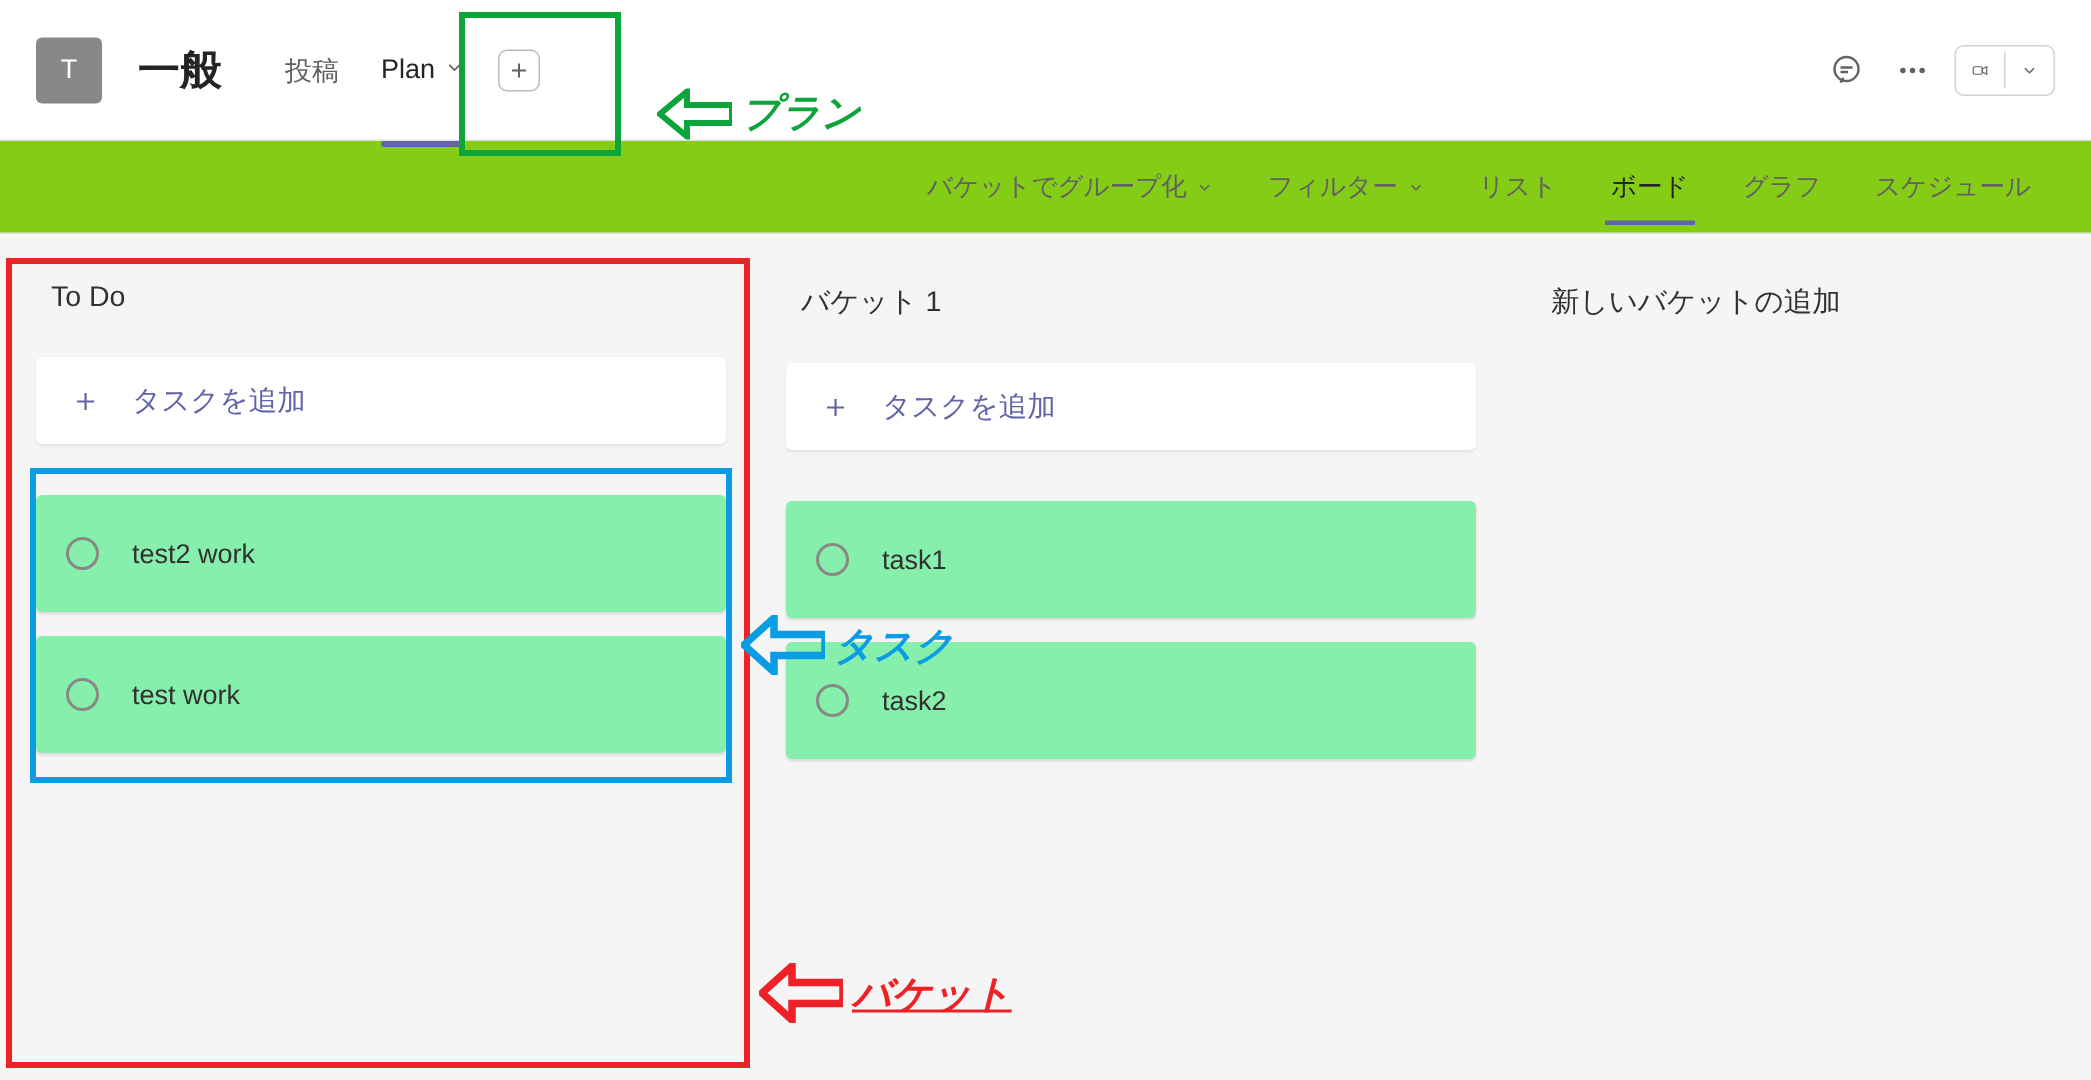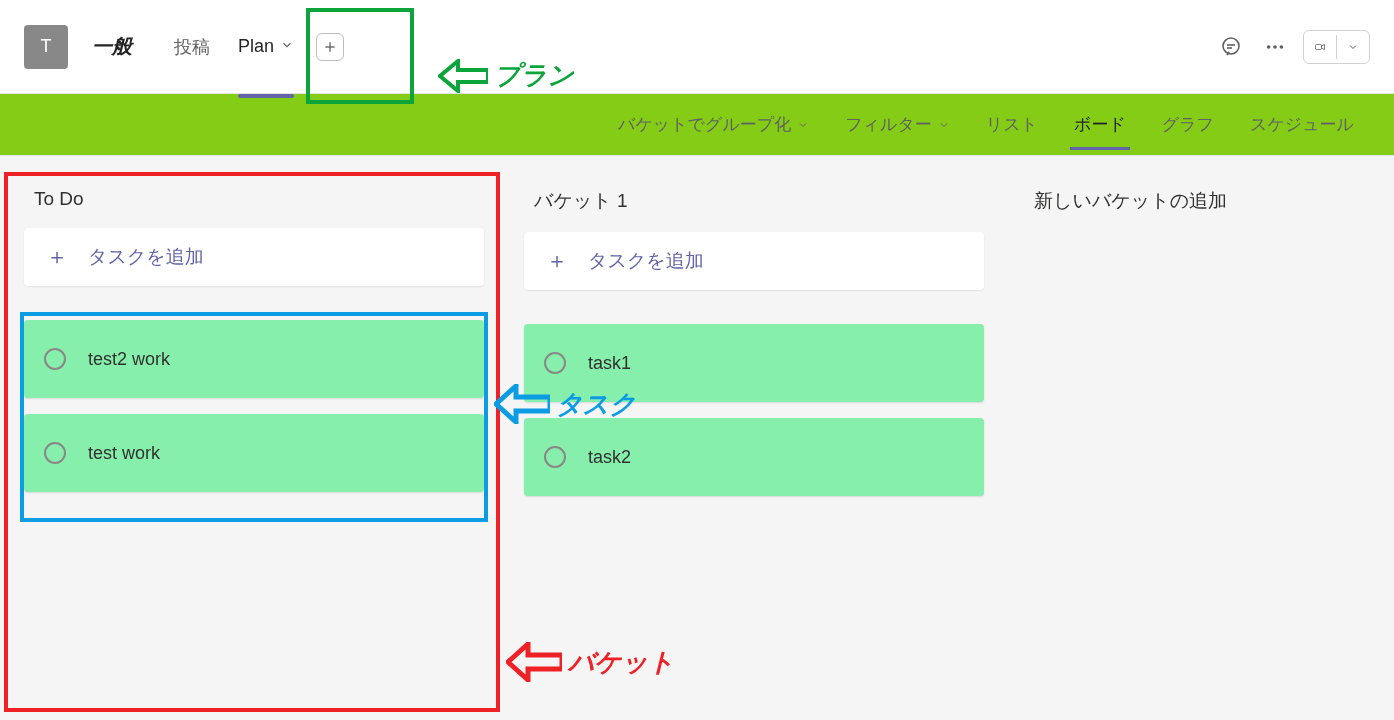--- a/index.html
+++ b/index.html
@@ -2,60 +2,60 @@
 <html><head>
 <meta charset="utf-8">
 <style>
   * { box-sizing: border-box; }
   html, body { margin:0; padding:0; font-family: "Segoe UI", "Meiryo", sans-serif; background:#f5f5f5; color:#242424; }
   .app { width:1394px; height:720px; background:#f5f5f5; position:relative; overflow:hidden; }
 
   
   .header { display:flex; align-items:center; height:94px; background:#fff; padding:0 24px; border-bottom:1px solid #e1e1e1; position:relative; }
   .team-icon { width:44px; height:44px; background:#888; color:#fff; display:flex; align-items:center; justify-content:center; font-size:18px; border-radius:4px; margin-right:24px; }
-  .channel-title { font-size:20px; font-weight:700; margin-right:28px;font-style:italic; }
+  .channel-title { font-size:28px; font-weight:700; margin-right:28px; }
   .tab { font-size:18px; color:#616161; padding:0 14px; height:118px; display:flex; align-items:center; position:relative; cursor:pointer; }
   .tab.active { color:#242424; }
   .tab.active::after { content:""; position:absolute; bottom:8px; left:14px; right:14px; height:4px; background:#6264a7; border-radius:2px; }
   .tab .chev { margin-left:6px; }
   .add-tab { width:28px; height:28px; border:1px solid #bdbdbd; border-radius:6px; display:flex; align-items:center; justify-content:center; margin-left:8px; cursor:pointer; }
   .header-spacer { flex:1; }
   .hicon { width:32px; height:32px; display:flex; align-items:center; justify-content:center; color:#616161; margin-left:12px; cursor:pointer; }
   .cam-group { display:flex; align-items:center; border:1px solid #d1d1d1; border-radius:6px; margin-left:12px; }
   .cam-group .hicon { margin:0; padding:4px 10px; }
   .cam-group .sep { width:1px; height:24px; background:#d1d1d1; }
 
   
   .plan-bar { height:62px; display:flex; align-items:center; justify-content:flex-end; padding:0 36px; border-bottom:1px solid #e1e1e1; gap:28px; background:#84cc16; }
   .plan-item { font-size:17px; color:#616161; display:flex; align-items:center; gap:6px; cursor:pointer; padding:0 4px; height:62px; position:relative;}
   .plan-item.active { color:#242424; }
   .plan-item.active::after { content:""; position:absolute; bottom:6px; left:0; right:0; height:3px; background:#6264a7; }
 
   
   .board { display:flex; padding:24px 24px; gap:40px; align-items:flex-start; position:relative; }
   .bucket { width:460px; }
-  .bucket-title { font-size:19px; color:#323130; margin:8px 10px 18px; }
+  .bucket-title { font-size:19px; color:#323130; margin:8px 10px 28px; }
   .add-task { background:#fff; border-radius:4px; height:58px; display:flex; align-items:center; padding:0 22px; color:#6264a7; font-size:19px; box-shadow:0 1px 2px rgba(0,0,0,.08); cursor:pointer; margin-bottom:34px;}
   .add-task .plus { font-size:22px; margin-right:20px; color:#6264a7;}
   .task { background:#86efac; border-radius:4px; min-height:78px; display:flex; align-items:center; padding:0 20px; box-shadow:0 1px 2px rgba(0,0,0,.12); margin-bottom:16px; cursor:pointer;}
   .task .circle { width:22px; height:22px; border:2px solid #8a8886; border-radius:50%; margin-right:22px; flex-shrink:0;}
   .task .label { font-size:18px; color:#323130; }
   .new-bucket { font-size:19px; color:#323130; padding:8px 10px; cursor:pointer; }
 
   
   .anno { position:absolute; pointer-events:none; }
   .box-green { border:4px solid #0da53b; }
   .box-red   { border:4px solid #ee2126; }
   .box-blue  { border:4px solid #0b9ce3; }
   .arrow { display:flex; align-items:center;margin-top:22px; }
   .arrow svg { display:block; }
   .anno-label { font-family:"MS Gothic","Yu Gothic",sans-serif; font-weight:700; font-size:26px; margin-left:6px;}
   .lbl-green { color:#0da53b; font-style:italic;}
   .lbl-blue  { color:#0b9ce3; font-style:italic;}
-  .lbl-red   { color:#ee2126; font-style:italic;}
+  .lbl-red   { color:#ee2126; font-style:italic;text-decoration:underline;}
 </style>
 </head>
 <body>
 
 <div class="app">
 
   <div class="header">
     <div class="team-icon">T</div>
     <div class="channel-title">一般</div>
     <div class="tab">投稿</div>
@@ -165,21 +165,21 @@
   <div class="anno arrow" style="left:438px; top:36px;">
     <svg width="50" height="34" viewBox="0 0 50 34">
         <path d="M50 11 L20 11 L20 2 L2 17 L20 32 L20 23 L50 23 Z" fill="none" stroke="#0da53b" stroke-width="4"></path>
       </svg>
     <span class="anno-label lbl-green">プラン</span>
   </div>
 
   <div class="anno box-red" style="left:4px; top:172px; width:496px; height:540px;"></div>
   <div class="anno box-blue" style="left:20px; top:312px; width:468px; height:210px;"></div>
 
-  <div class="anno arrow" style="left:494px; top:362px;">
+  <div class="anno arrow" style="left:494px; top:388px;">
     <svg width="56" height="40" viewBox="0 0 56 40">
         <path d="M56 13 L22 13 L22 2 L2 20 L22 38 L22 27 L56 27 Z" fill="none" stroke="#0b9ce3" stroke-width="5"></path>
       </svg>
     <span class="anno-label lbl-blue">タスク</span>
   </div>
 
   <div class="anno arrow" style="left:506px; top:620px;">
     <svg width="56" height="40" viewBox="0 0 56 40">
         <path d="M56 13 L22 13 L22 2 L2 20 L22 38 L22 27 L56 27 Z" fill="none" stroke="#ee2126" stroke-width="5"></path>
       </svg>

